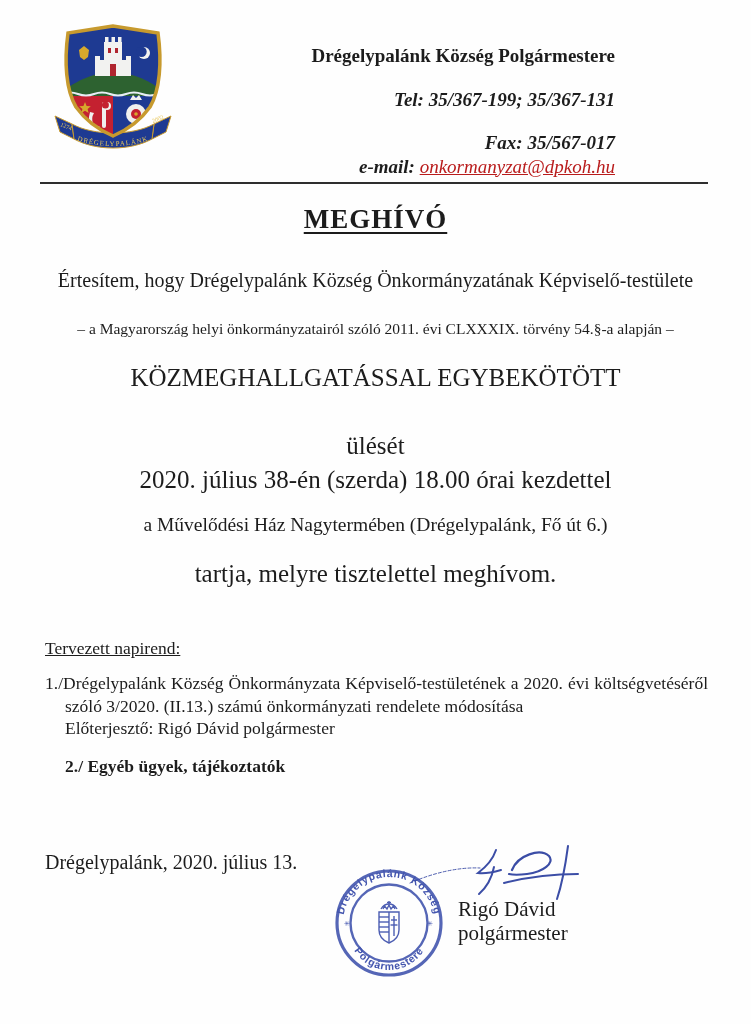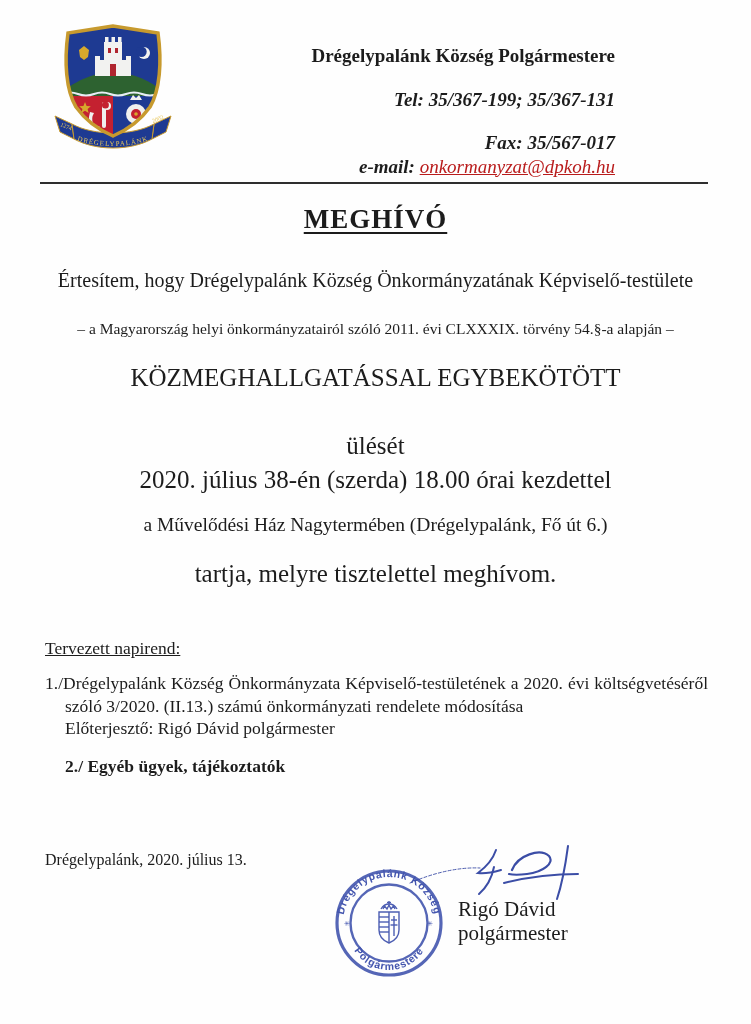--- a/index.html
+++ b/index.html
@@ -23,21 +23,21 @@
   .doc-title span{text-decoration:underline;text-underline-offset:4px;}
   .intro{top:269px;font-size:20px;}
   .legal{top:320px;font-size:15.5px;}
   .bold-line{font-weight:normal;font-size:25px;}
   .reg-line{font-size:19.5px;}
   .napirend{left:45px;top:638px;font-size:17.5px;text-decoration:underline;}
   .agenda-item1{left:45px;width:663px;top:672px;font-size:17.5px;font-weight:normal;
     line-height:23px;text-align:justify;padding-left:20px;text-indent:-20px;box-sizing:border-box;}
   .presenter{left:65px;top:718px;font-size:17.5px;}
   .agenda-item2{left:45px;top:756px;font-size:17.5px;font-weight:bold;margin-left:20px;}
-  .dateline{left:45px;top:851px;font-size:16px;}
+  .dateline{left:45px;top:851px;font-size:20px;}
   .signer{left:458px;top:897px;font-size:21px;line-height:24px;}
   .stamp-svg{left:334px;top:868px;}
   .sig-svg{left:408px;top:843px;}
   .logo-svg{left:52px;top:20px;}
 </style>
 </head>
 <body>
 
 <div class="page">
 

